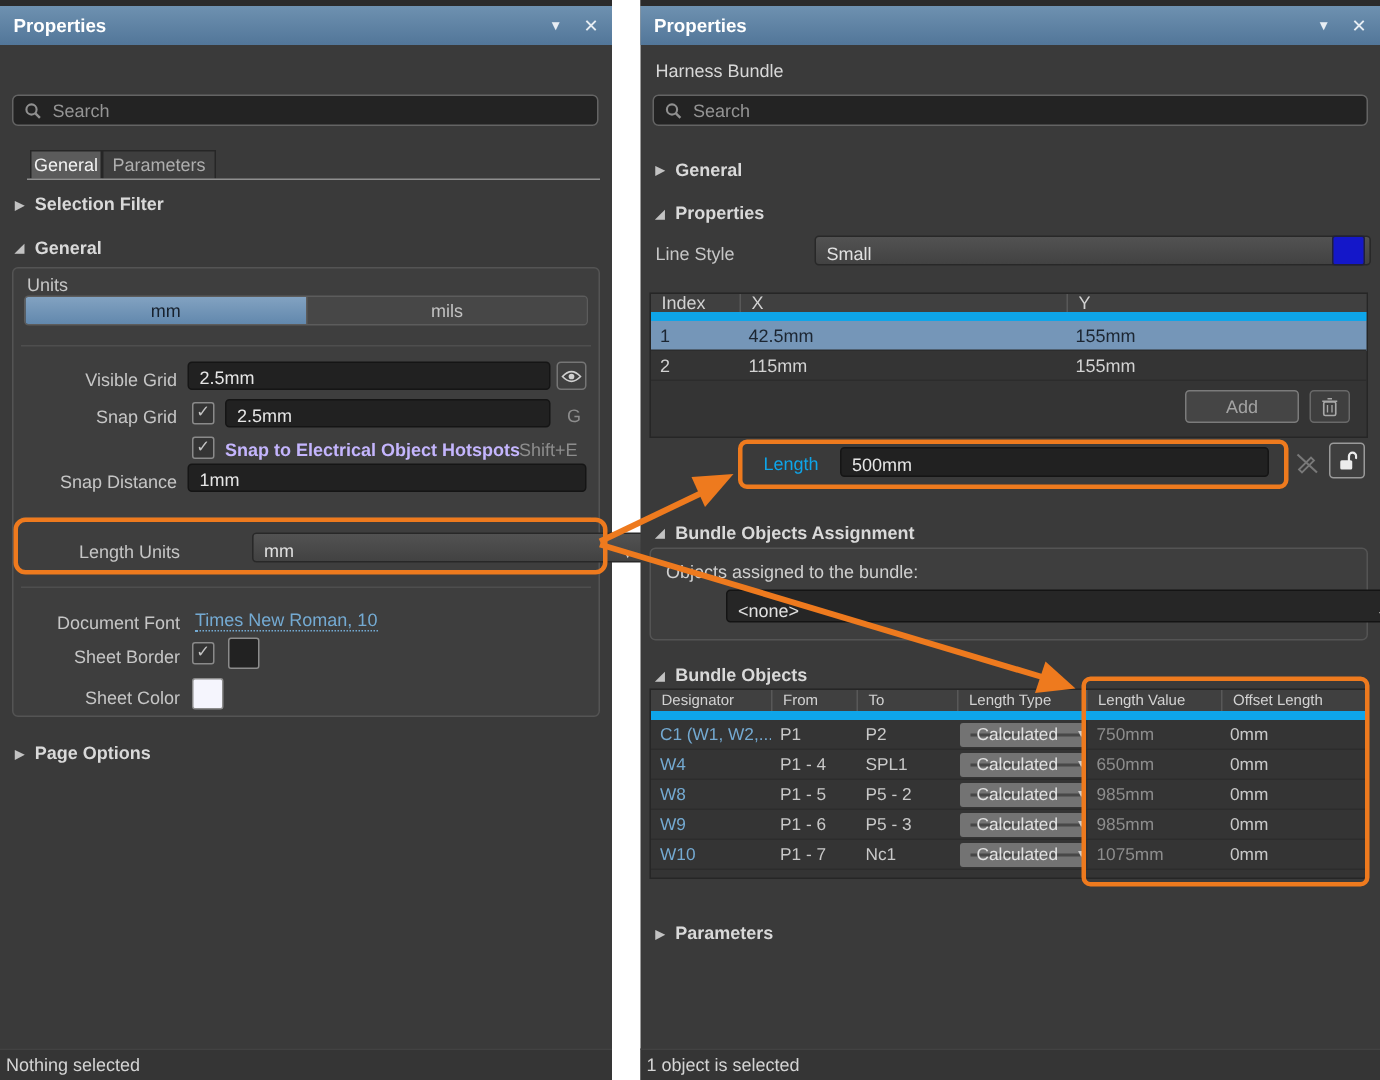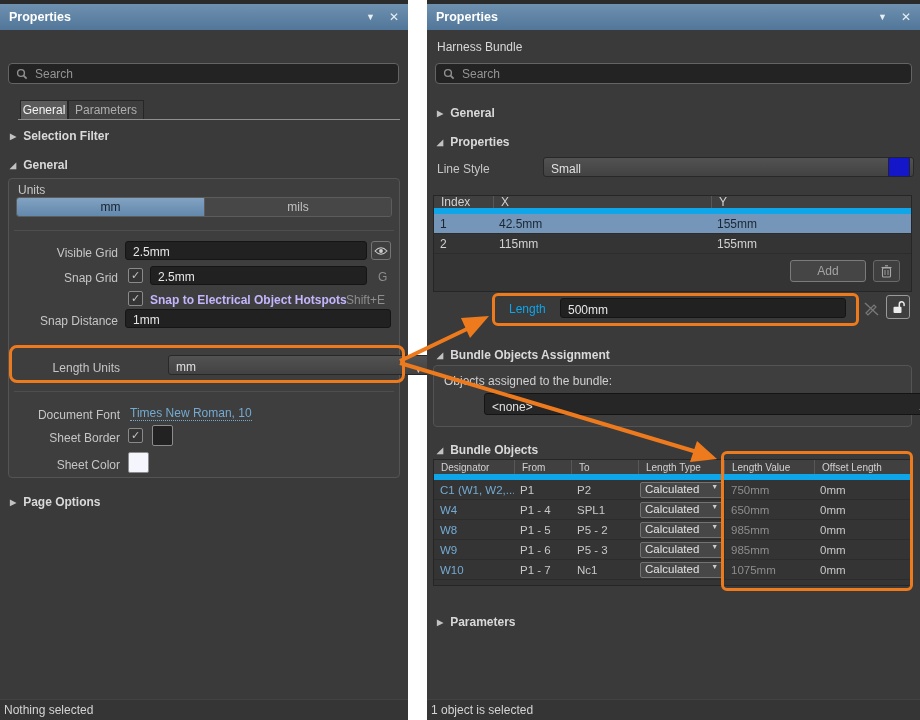--- a/index.html
+++ b/index.html
@@ -51,22 +51,22 @@
   .orange { position:absolute; border:3px solid var(--accent,#ee7a1e); border-radius:8px; z-index:40; pointer-events:none; }
   
   .tbl { position:absolute; background:#343434; border:1px solid #262626; }
   .thead { position:absolute; left:0; right:0; top:0; background:#404040; border-bottom:6px solid #0ea5e9;
     display:flex; color:#d2d2d2; }
   .th { display:flex; align-items:center; padding:0 7px; border-left:1px solid #585858; overflow:hidden; white-space:nowrap; }
   .th:first-child { border-left:none; }
   .trow { position:absolute; left:0; display:flex; border-bottom:1px solid #2c2c2c; }
   .td { display:flex; align-items:center; padding:0 6px; overflow:hidden; white-space:nowrap; }
   .trow.selrow { background:#7596b8; color:#1c2632; }
-  .cell-dd { background:#474747; border:1px solid #737373; border-radius:2px; height:16px;
-    display:flex; padding:0 4px; flex:1; color:#e2e2e2; font-size:11.5px;gap:12px; }
+  .cell-dd { background:#474747; border:7px solid #737373; border-radius:2px; height:16px;
+    display:flex; align-items:center; padding:0 4px; flex:1; color:#e2e2e2; font-size:11.5px;gap:12px; }
   .cell-dd .dd-txt { flex:1; }
   .dim { color:#8d8d8d; }
   .blue { color:#74aad2; }
   .btn { position:absolute; background:#454545; border:1px solid #7b7b7b; border-radius:3px;
     color:#a3a3a3; display:flex; align-items:center; justify-content:center; }
   svg { display:block; }
   #arrows { position:absolute; left:0; top:0; z-index:45; pointer-events:none; }
 </style>
 </head>
 <body>

